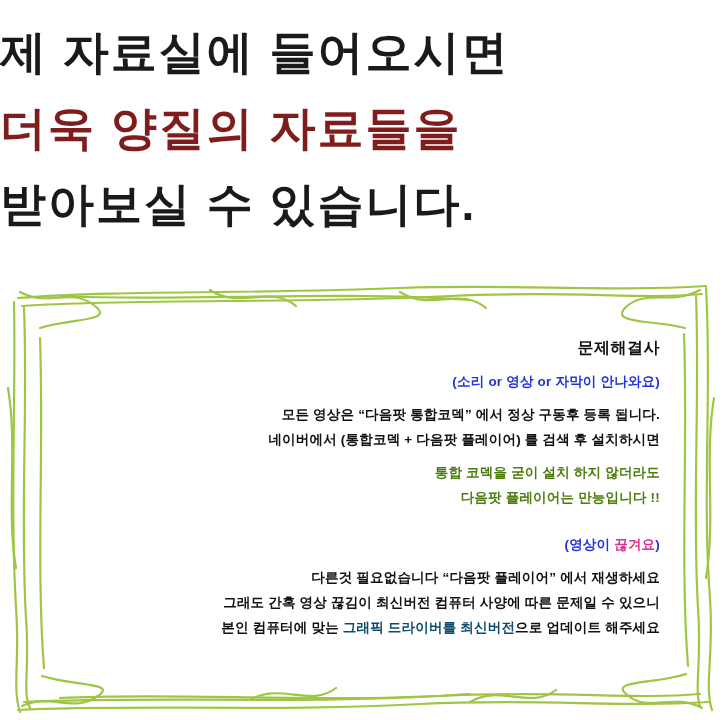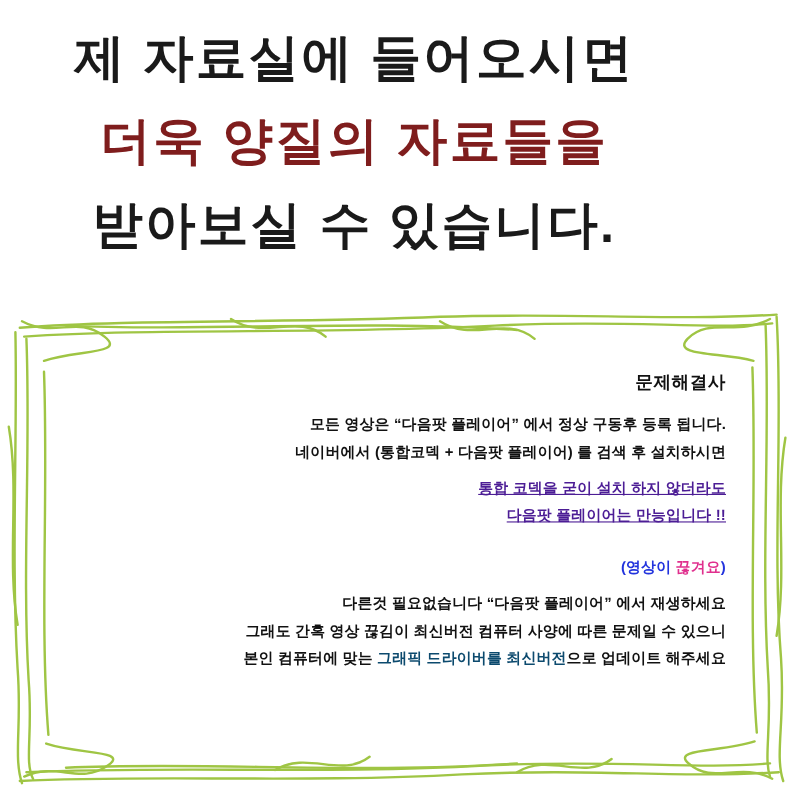--- a/index.html
+++ b/index.html
@@ -19,21 +19,21 @@
     height: 720px;
     background: #ffffff;
   }
 
   
   .headline {
     position: absolute;
     top: 14px;
     left: 0;
     width: 644px;
-    text-align: center;
+    text-align: left;
   }
   .headline-line {
     font-family: "Liberation Sans", sans-serif;
     font-weight: bold;
     font-size: 46px;
     line-height: 76px;
     letter-spacing: 2px;
     color: #1a1a1a;
     white-space: nowrap;
   }
@@ -81,22 +81,21 @@
     color: #e0308e;
   }
   .body-line {
     font-size: 13.5px;
     font-weight: bold;
     color: #111111;
     line-height: 25px;
     letter-spacing: 0.2px;
   }
   .body-line.red {
-    color: #4c1d95;
-    text-decoration: underline;
+    color: #4d7c0f;
   }
   .body-line .pink {
     color: #0c4a6e;
   }
   .gap {
     height: 26px;
   }
   .gap-small {
     height: 8px;
   }
@@ -139,21 +138,22 @@
         <path d="M250 432 C 280 414, 310 440, 336 420"></path>
         <path d="M470 434 C 500 416, 530 442, 556 422"></path>
         <path d="M8 120 C 18 180, 6 240, 16 300"></path>
         <path d="M714 130 C 704 190, 716 250, 706 310"></path>
       </g>
     </svg>
 
     <div class="note">
       <div class="note-title">문제해결사</div>
 
-      <div class="body-line">모든 영상은 “다음팟 플레이어” 에서 정상 구동후 등록 됩니다.</div>
+      <div class="sub-head">(소리 or 영상 or 자막이 안나와요)</div>
+      <div class="body-line">모든 영상은 “다음팟 통합코덱” 에서 정상 구동후 등록 됩니다.</div>
       <div class="body-line">네이버에서 (통합코덱 + 다음팟 플레이어) 를 검색 후 설치하시면</div>
       <div class="gap-small"></div>
       <div class="body-line red">통합 코덱을 굳이 설치 하지 않더라도</div>
       <div class="body-line red">다음팟 플레이어는 만능입니다 !!</div>
 
       <div class="gap"></div>
 
       <div class="sub-head"><span>(영상이 </span><span class="pink">끊겨요</span><span>)</span></div>
       <div class="body-line">다른것 필요없습니다  “다음팟 플레이어” 에서 재생하세요</div>
       <div class="body-line">그래도 간혹 영상 끊김이 최신버전 컴퓨터 사양에 따른 문제일 수 있으니</div>

